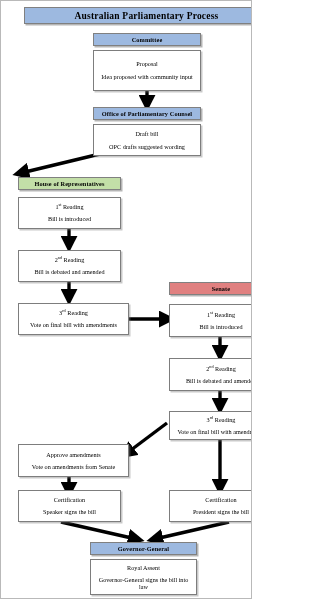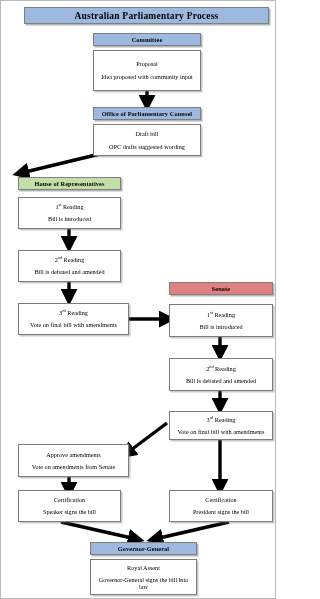--- a/index.html
+++ b/index.html
@@ -5,21 +5,21 @@
   html, body {
     margin: 0;
     padding: 0;
     background: #ffffff;
   }
   body {
     font-family: "Liberation Serif", "DejaVu Serif", serif;
   }
   #flowchart {
     position: relative;
-    width: 276px;
+    width: 252px;
     height: 599px;
     background: #ffffff;
     border: 1px solid #b9b9b9;
     box-sizing: border-box;
     overflow: hidden;
   }
   .node {
     position: absolute;
     box-sizing: border-box;
     display: flex;

